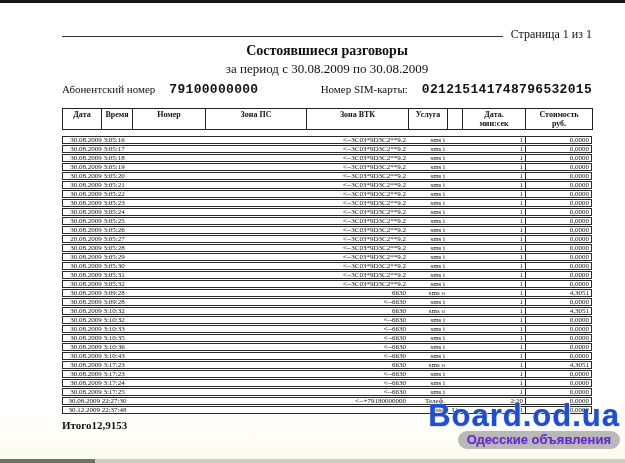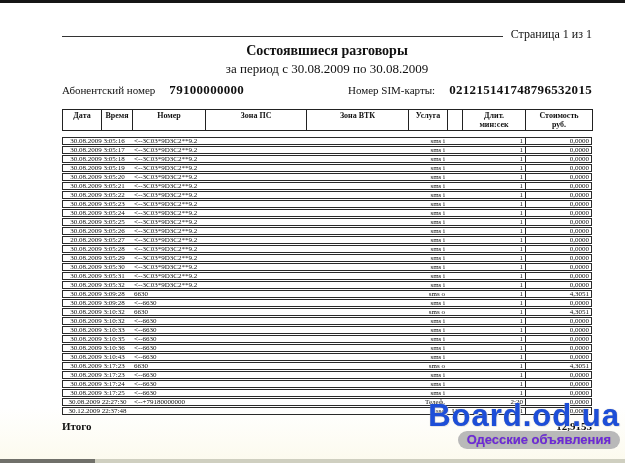--- a/index.html
+++ b/index.html
@@ -11,42 +11,42 @@
   .topbar{position:absolute;top:0;left:0;width:625px;height:3px;background:#161616;}
   .content{position:absolute;left:62px;top:22px;width:530px;}
   
   .pagehead{display:flex;align-items:flex-end;gap:8px;height:18px;}
   .pagehead .rule{flex:1;border-bottom:1px solid #333;margin-bottom:3px;}
   .page-label{font-size:12px;white-space:nowrap;line-height:12px;}
   .doc-title{text-align:center;font-size:14px;font-weight:bold;margin-top:3px;}
   .doc-period{text-align:center;font-size:13px;margin-top:2px;}
   .subscriber-line{display:flex;justify-content:space-between;align-items:baseline;margin-top:5px;}
   .sub-left,.sub-right{display:flex;align-items:baseline;gap:14px;font-size:11px;white-space:nowrap;}
-  .num-strong{font-size:13px;font-weight:bold;letter-spacing:0.3px;}
+  .num-strong{font-size:13px;font-weight:bold;letter-spacing:0.3px;font-family:Liberation Mono, monospace;}
   
   table{border-collapse:collapse;table-layout:fixed;width:530px;}
   .hdr-table{margin-top:11px;}
   .hdr-table td{
     border:1px solid #222;font-size:8px;font-weight:bold;text-align:center;
     vertical-align:top;padding:1px 0 0 0;height:19px;line-height:9px;overflow:hidden;
   }
   .hdr-line{display:block;}
   
   .data-table{border-collapse:separate;border-spacing:0 1px;margin-top:5px;}
   .data-table td{
     font-size:7px;line-height:6px;padding:0 2px;overflow:hidden;white-space:nowrap;
     border-top:1px solid #2a2a2a;border-bottom:1px solid #2a2a2a;height:6px;
   }
   .data-table td.c-dt{border-left:1px solid #2a2a2a;text-align:center;}
-  .data-table td.c-num{text-align:left;}
+  .data-table td.c-num{text-align:right;}
   .data-table td.c-srv{text-align:right;}
   .data-table td.c-flag{text-align:center;padding:0;}
   .data-table td.c-dur{text-align:right;}
   .data-table td.c-cost{border-left:1px solid #2a2a2a;border-right:1px solid #2a2a2a;text-align:right;}
-  .total-line{display:flex;justify-content:space-between;margin-top:4px;font-size:11px;font-weight:bold;gap:21px;}
+  .total-line{display:flex;margin-top:4px;font-size:11px;font-weight:bold;}
   
   .watermark{position:absolute;right:5px;bottom:14px;text-align:right;font-family:"Liberation Sans", sans-serif;}
   .wm-brand{
     font-size:31px;font-weight:bold;letter-spacing:1px;color:#1d4ed8;line-height:28px;
     text-shadow:0 0 1px #9f9f9f, 1px 1px 0 #efefef;
   }
   .wm-badge{
     display:inline-block;background:#b9b9b9;color:#6d28d9;font-weight:bold;font-size:13px;
     line-height:15px;padding:1px 9px 2px 9px;border-radius:9px;margin-top:0px;
     text-shadow:0 0 1px #8c8c8c;
@@ -95,21 +95,21 @@
     <tbody>
         <tr>
       <td>Дата</td>
       <td>Время</td>
       <td>Номер</td>
       <td>Зона ПС</td>
       <td>Зона ВТК</td>
       <td>Услуга</td>
       <td></td>
       <td>
-        <span class="hdr-line">Длит.</span>
+        <span class="hdr-line">Дата.</span>
         <span class="hdr-line">мин:сек</span>
       </td>
       <td>
         <span class="hdr-line">Стоимость</span>
         <span class="hdr-line">руб.</span>
       </td>
     </tr>
   </tbody>
     </table>
 

